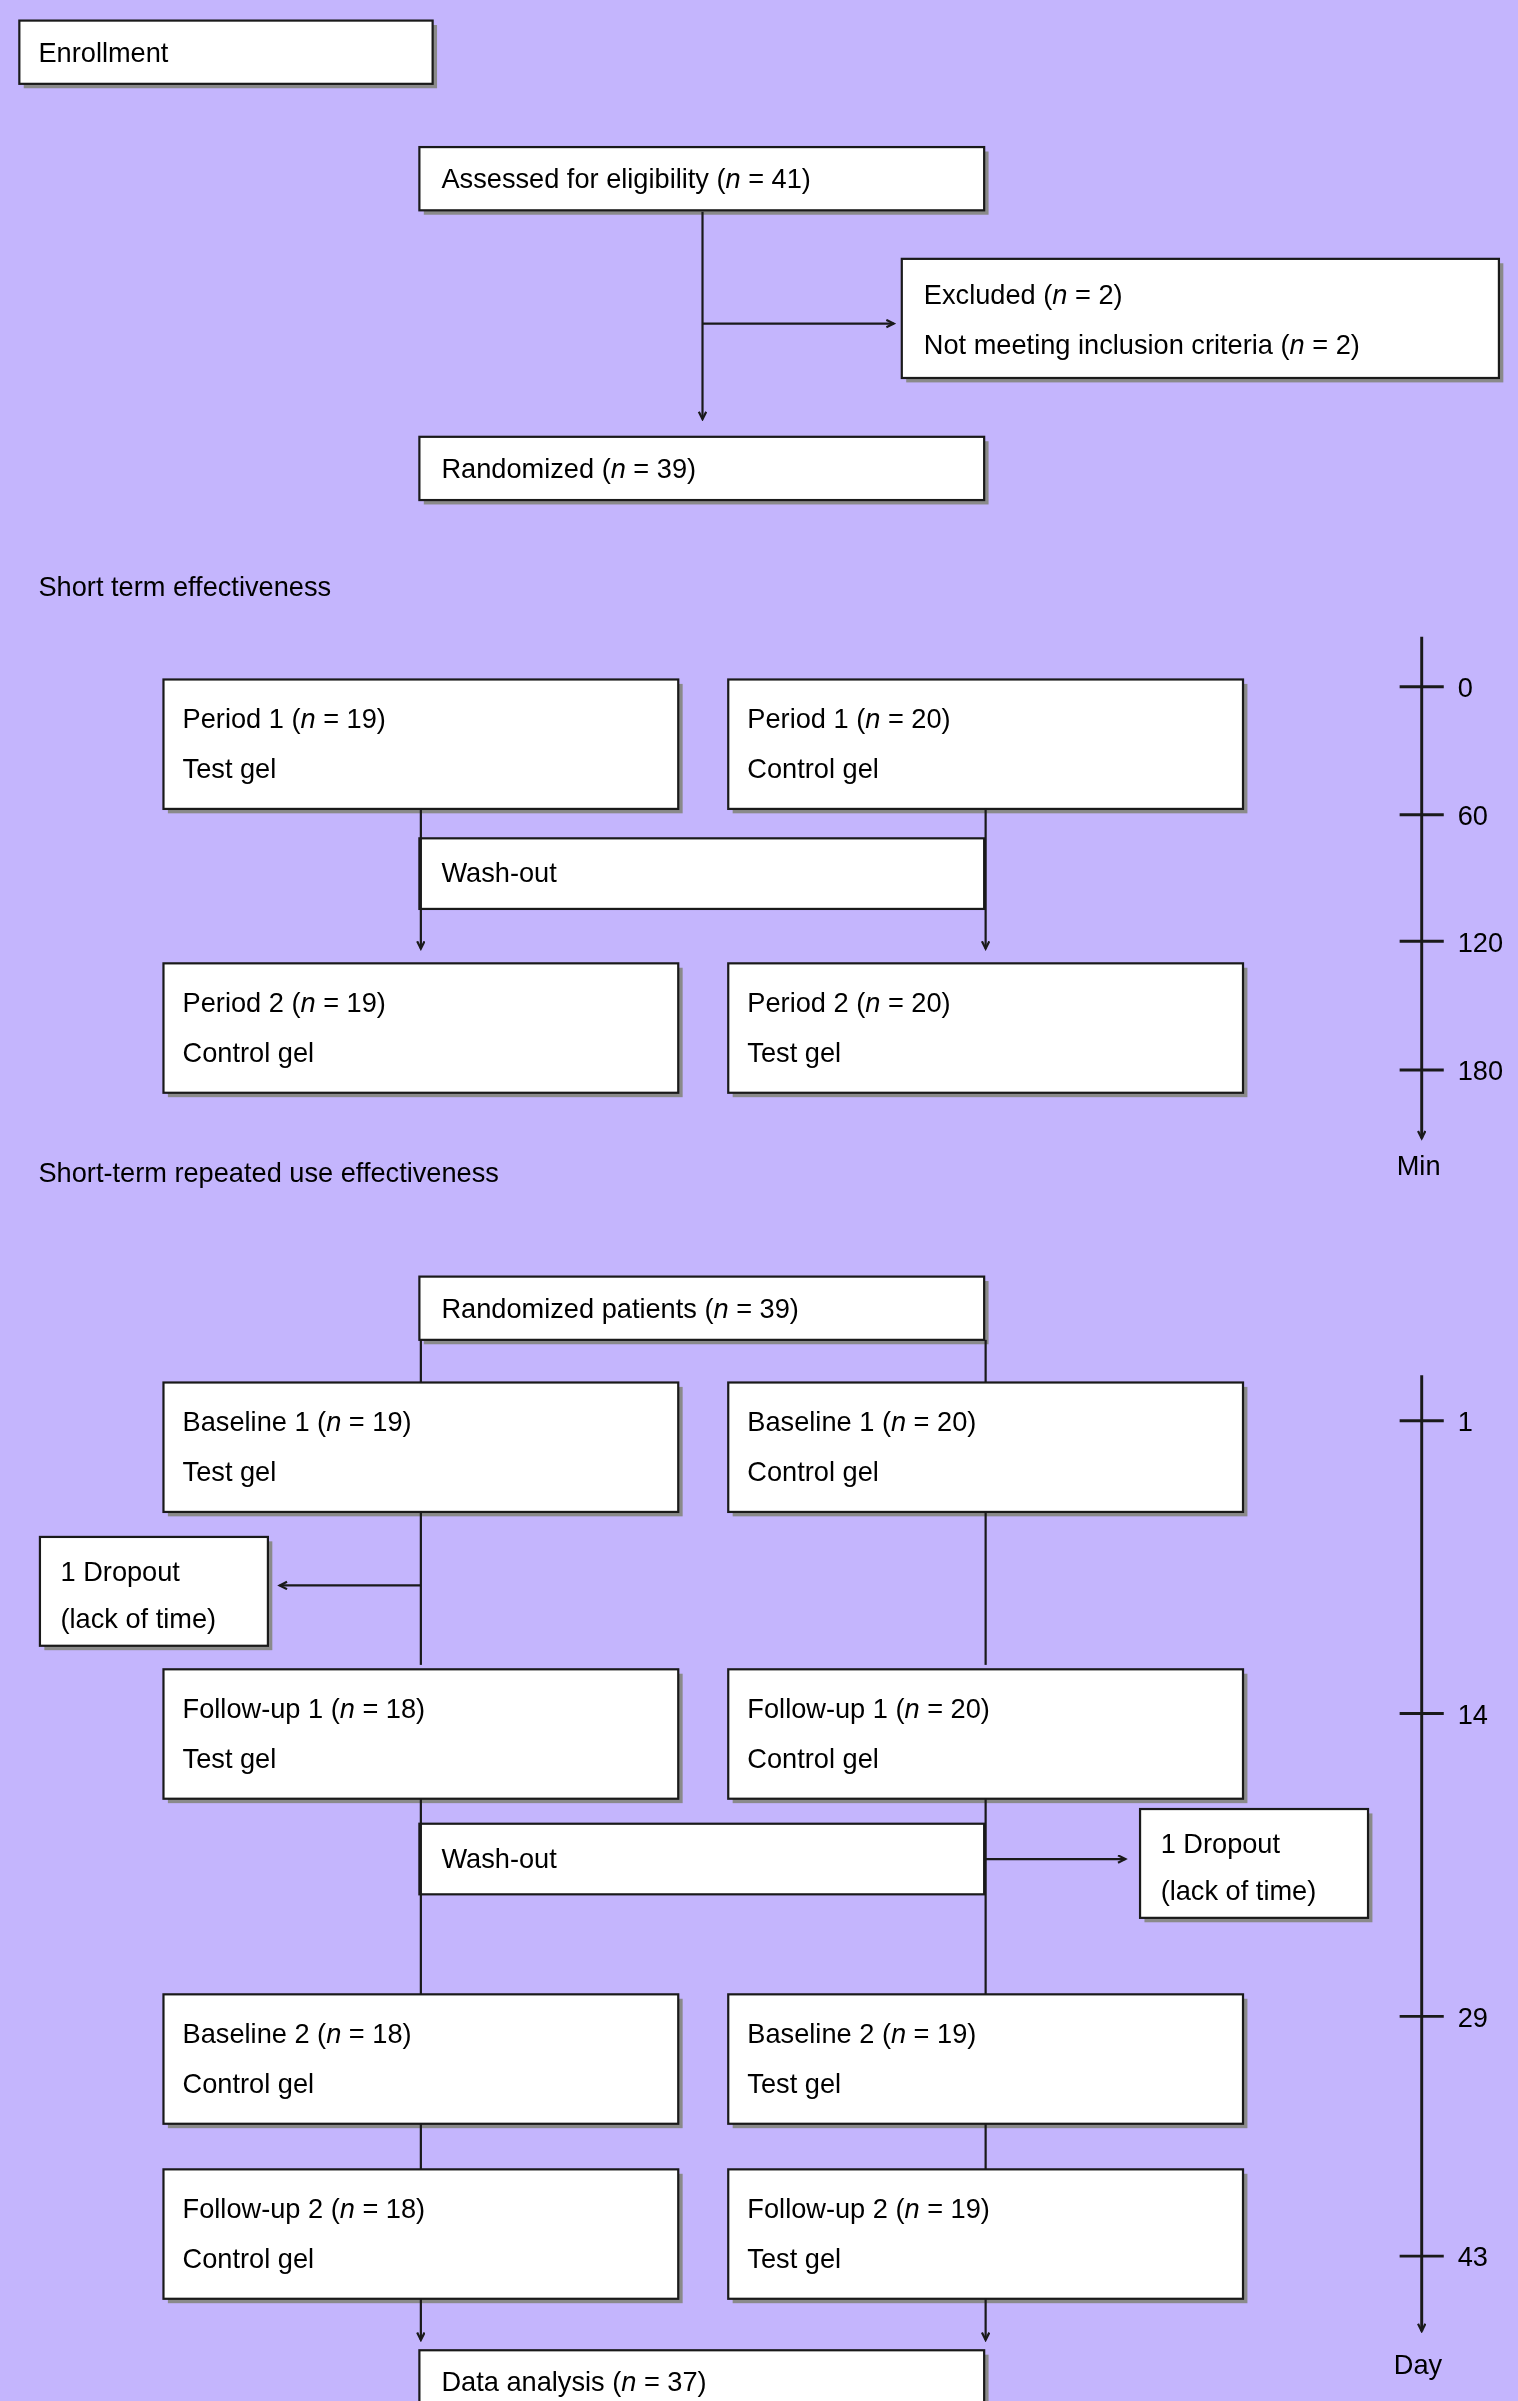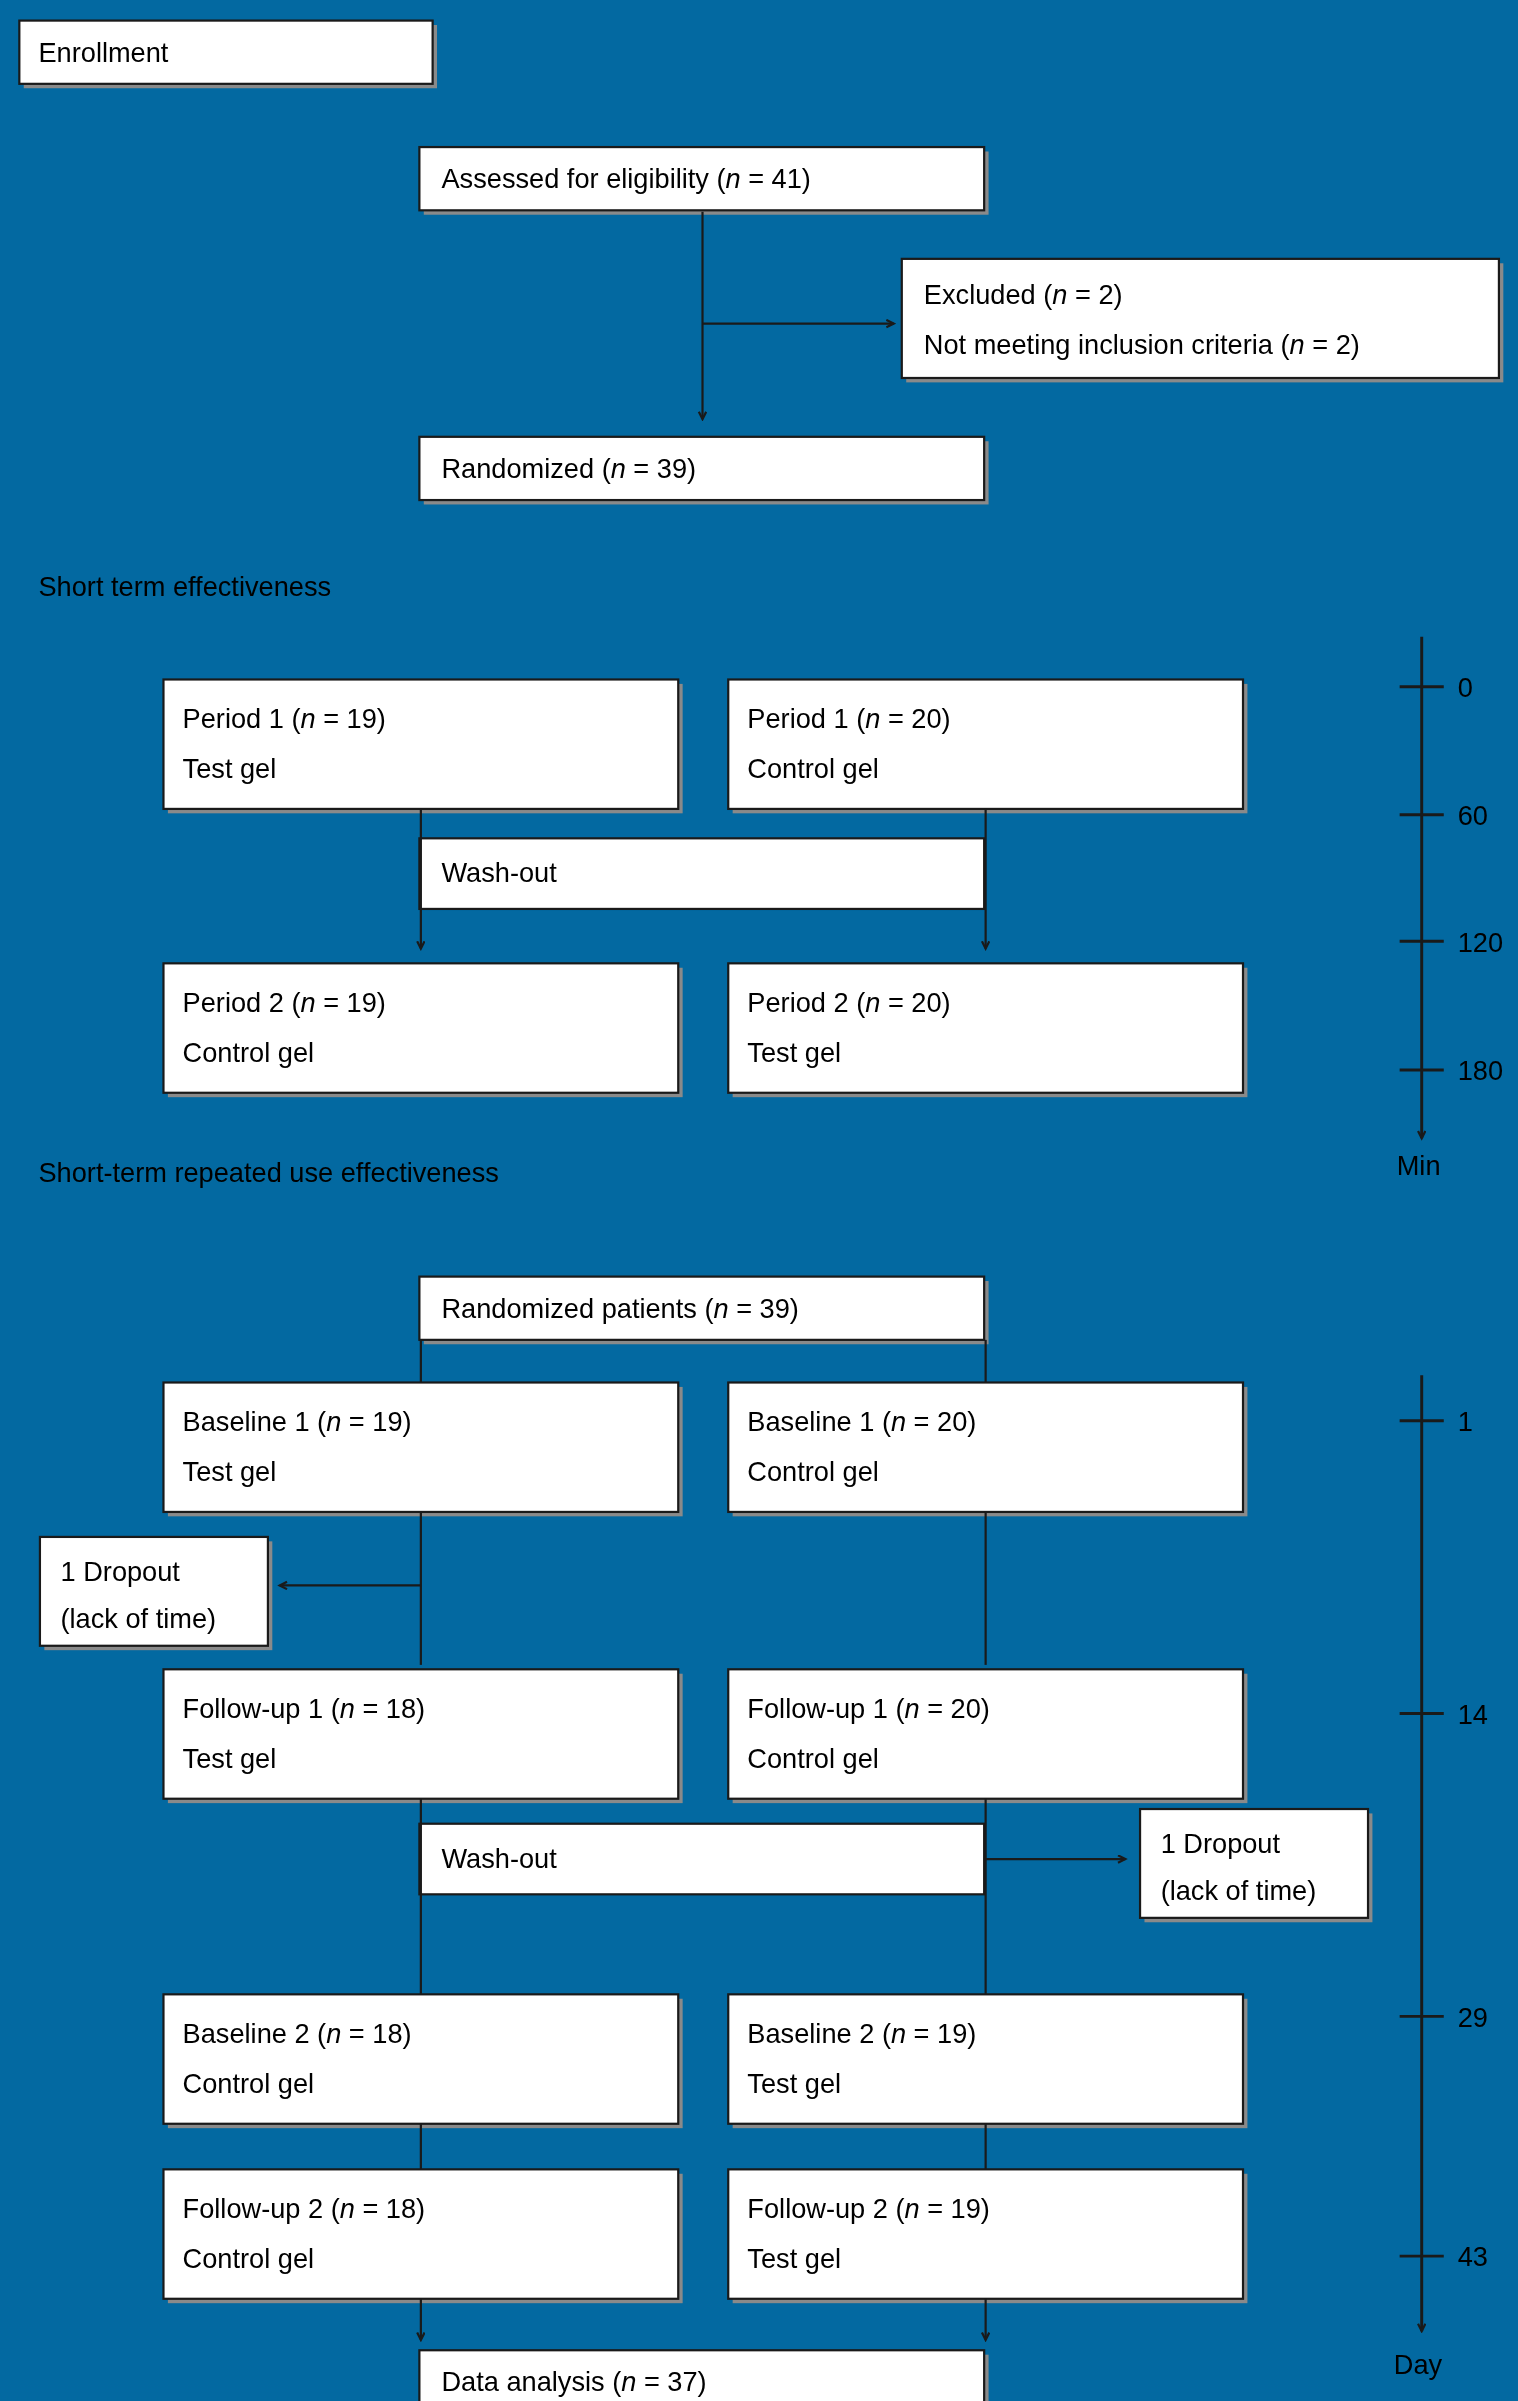--- a/index.html
+++ b/index.html
@@ -8,21 +8,21 @@
     background: #ffffff;
   }
   body {
     font-family: "Liberation Sans", sans-serif;
     color: #000000;
   }
   #flow-root {
     position: relative;
     width: 1519px;
     height: 2401px;
-    background: #0369a1;
+    background: #c4b5fd;
     overflow: hidden;
   }
   svg.flow-canvas {
     position: absolute;
     left: 0;
     top: 0;
     width: 1519px;
     height: 2401px;
     display: block;
   }

